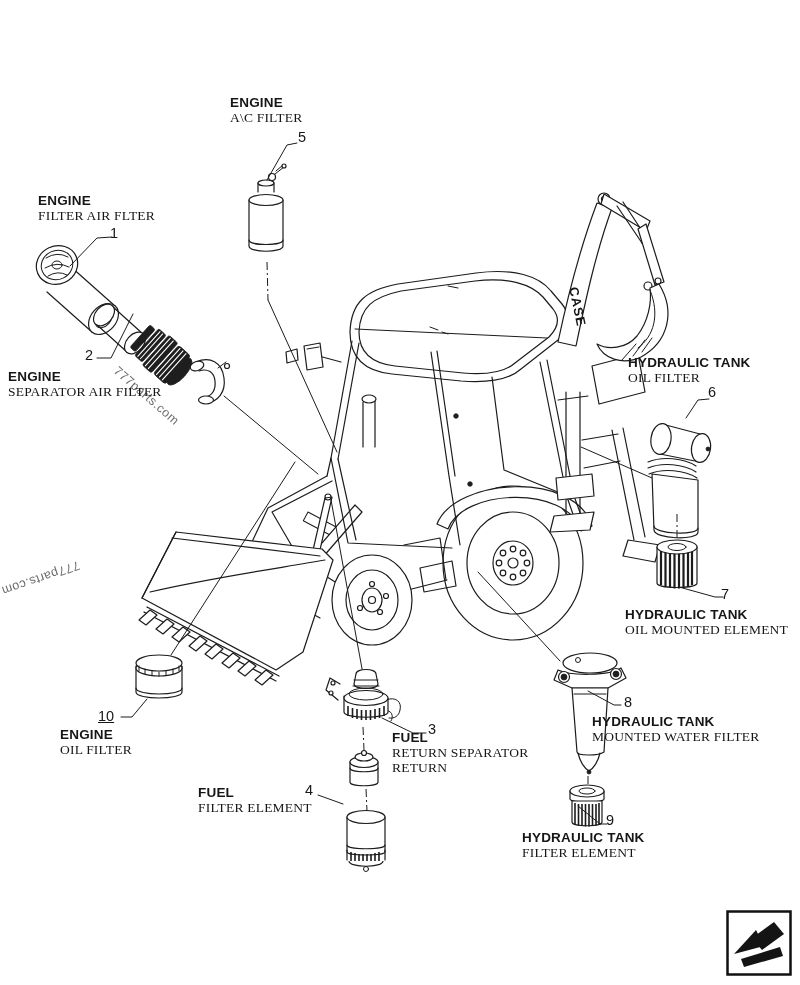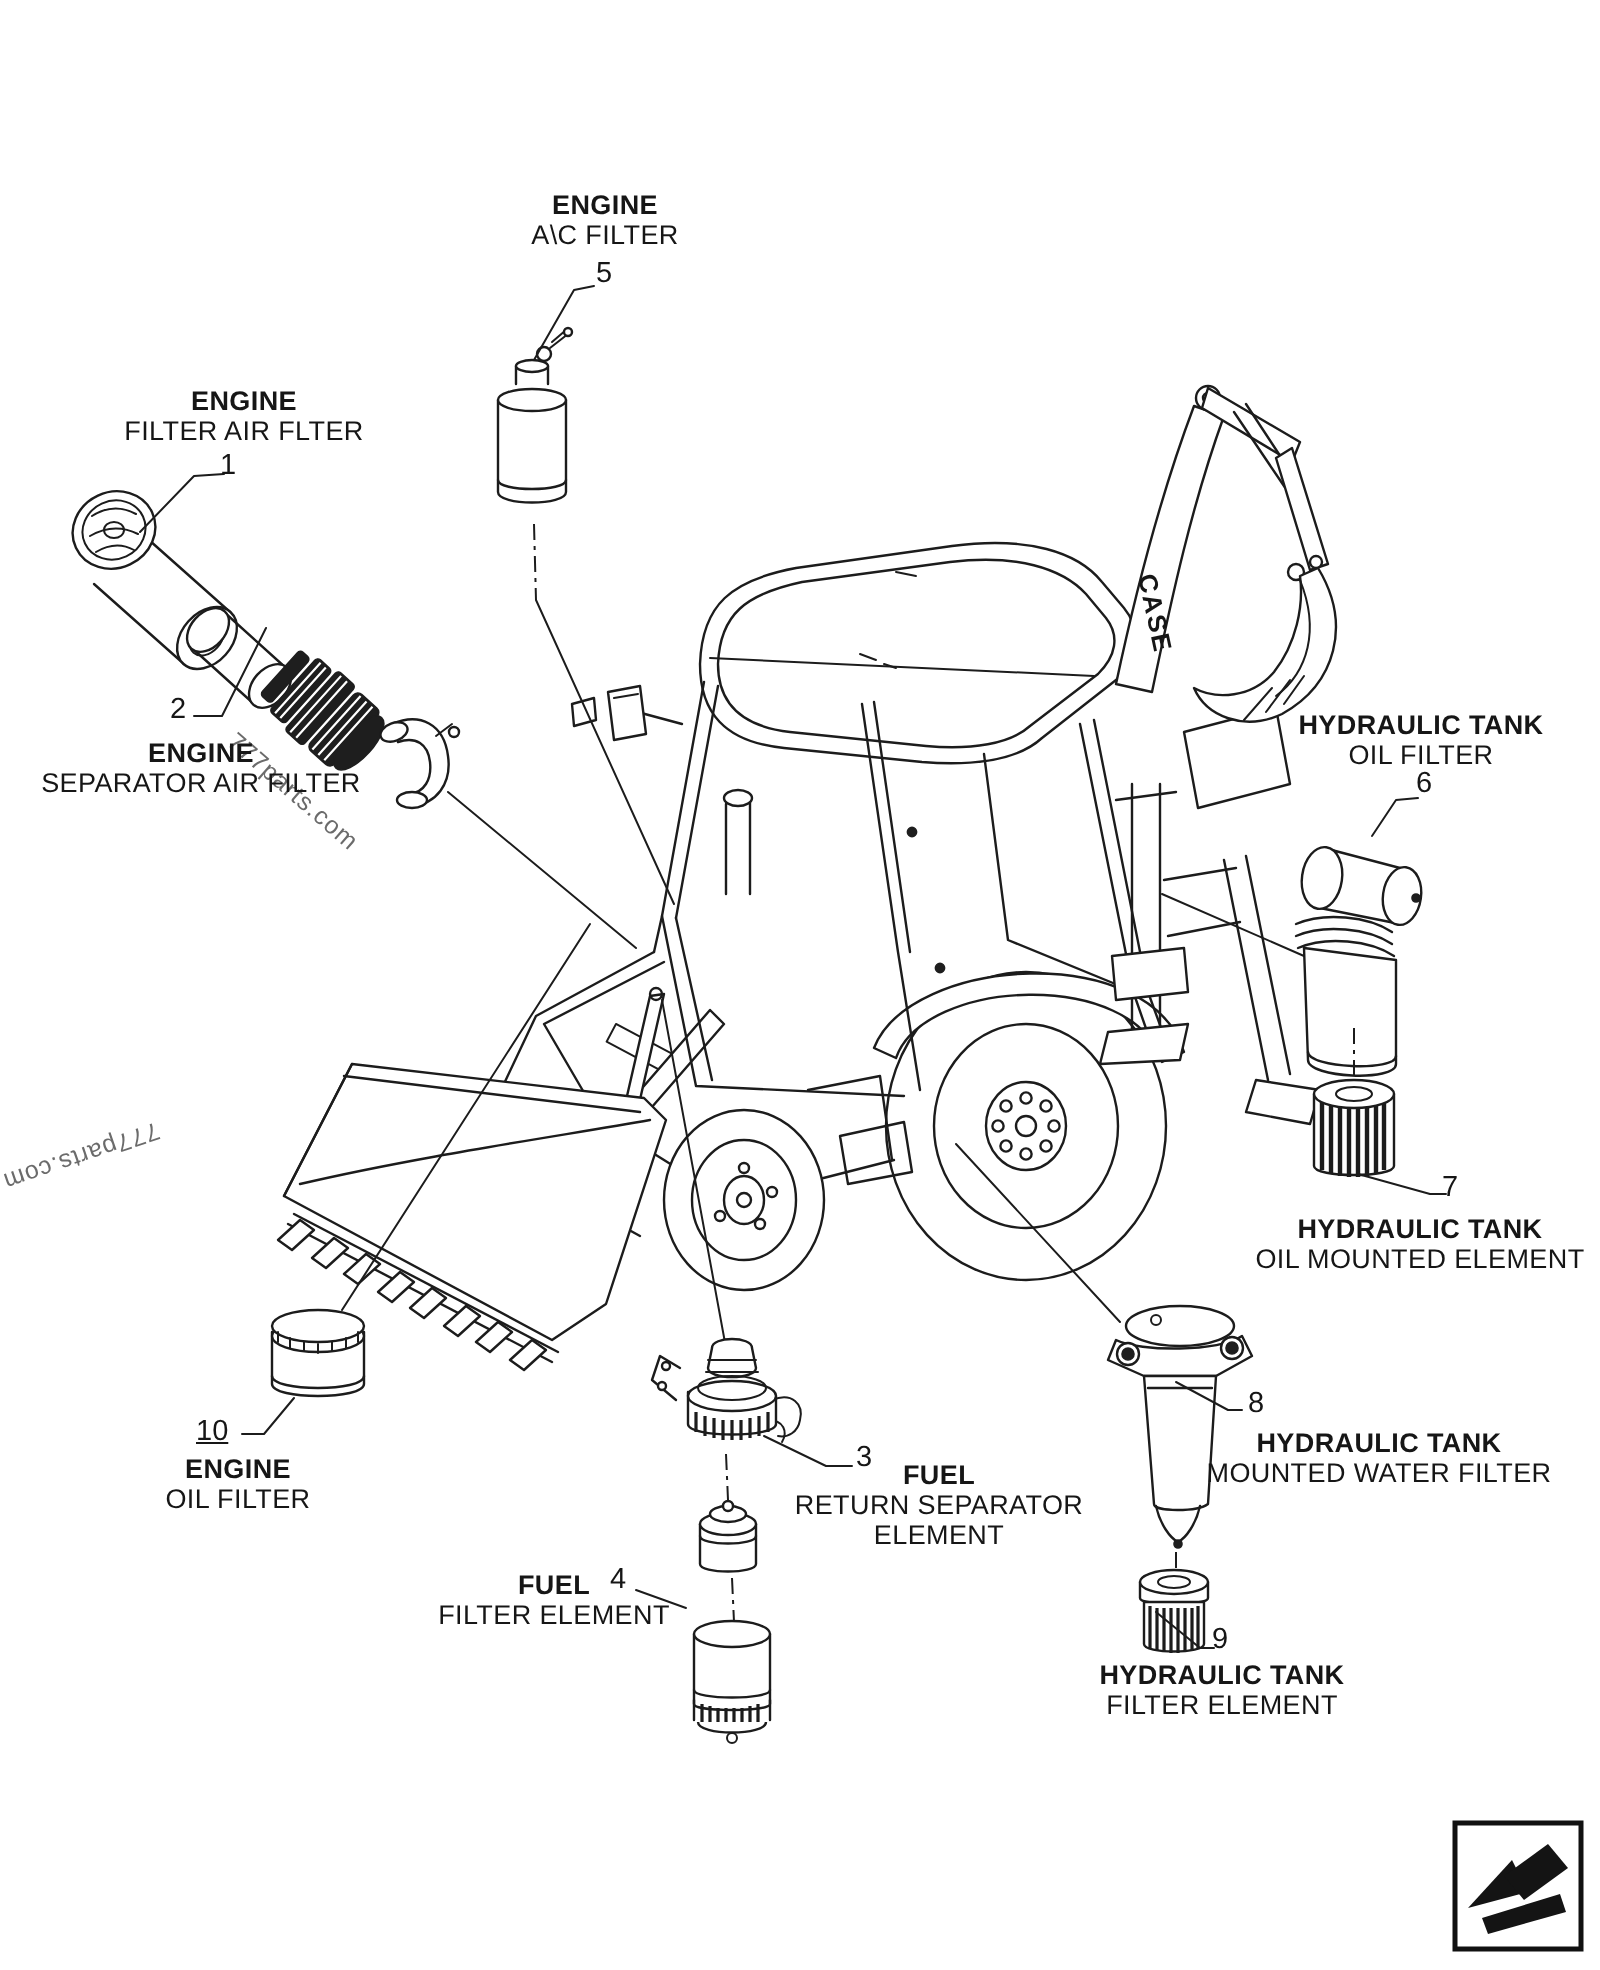--- a/index.html
+++ b/index.html
@@ -1,22 +1,22 @@
 <!DOCTYPE html>
 <html><head>
 <meta charset="utf-8">
 <style>
   html,body{margin:0;padding:0;background:#fff;}
   #stage{position:relative;width:800px;height:985px;background:#ffffff;overflow:hidden;
          font-family:"Liberation Sans",sans-serif;}
   #art{position:absolute;left:0;top:0;}
-  .callout{position:absolute;text-align:center;color:#161616;font-size:13.5px;line-height:15px;
+  .callout{position:absolute;color:#161616;font-size:13.5px;line-height:15px;
            letter-spacing:.2px;}
   .callout .l1{display:block;font-weight:700;}
-  .callout .l2,.callout .l3{display:block;font-weight:400;}
+  .callout .l2,.callout .l3{display:block;font-weight:400;font-family:Liberation Serif, serif;}
   .num{position:absolute;color:#161616;font-size:14.5px;font-weight:400;}
   
   .ln{fill:none;stroke:#1c1c1c;stroke-width:1.2;stroke-linecap:round;stroke-linejoin:round;}
   .lt{fill:none;stroke:#1c1c1c;stroke-width:1;stroke-linecap:round;stroke-linejoin:round;}
   .wf{fill:#ffffff;stroke:#1c1c1c;stroke-width:1.2;stroke-linejoin:round;}
   .dk{fill:#1e1e1e;stroke:#1e1e1e;stroke-width:.8;}
   .dash{fill:none;stroke:#1c1c1c;stroke-width:1;stroke-dasharray:8 3 2 3;}
   .stripe{stroke:#1c1c1c;stroke-width:2.2;}
   .rib{stroke:#1c1c1c;stroke-width:1.6;}
   .wm{fill:#474747;opacity:.8;font-size:12.5px;letter-spacing:.5px;font-family:"Liberation Sans",sans-serif;}
@@ -361,21 +361,21 @@
 
   <div class="callout" style="left:60px;top:727px;width:118px;">
     <span class="l1">ENGINE</span>
     <span class="l2">OIL FILTER</span>
   </div>
   <div class="num" style="left:98px;top:708px;text-decoration:underline;">10</div>
 
   <div class="callout" style="left:392px;top:730px;width:155px;">
     <span class="l1">FUEL</span>
     <span class="l2">RETURN SEPARATOR</span>
-    <span class="l3">ELEMENT</span>
+    <span class="l3">RETURN</span>
   </div>
   <div class="num" style="left:428px;top:721px;">3</div>
 
   <div class="callout" style="left:198px;top:785px;width:158px;">
     <span class="l1">FUEL</span>
     <span class="l2">FILTER ELEMENT</span>
   </div>
   <div class="num" style="left:305px;top:782px;">4</div>
 
 </div>

